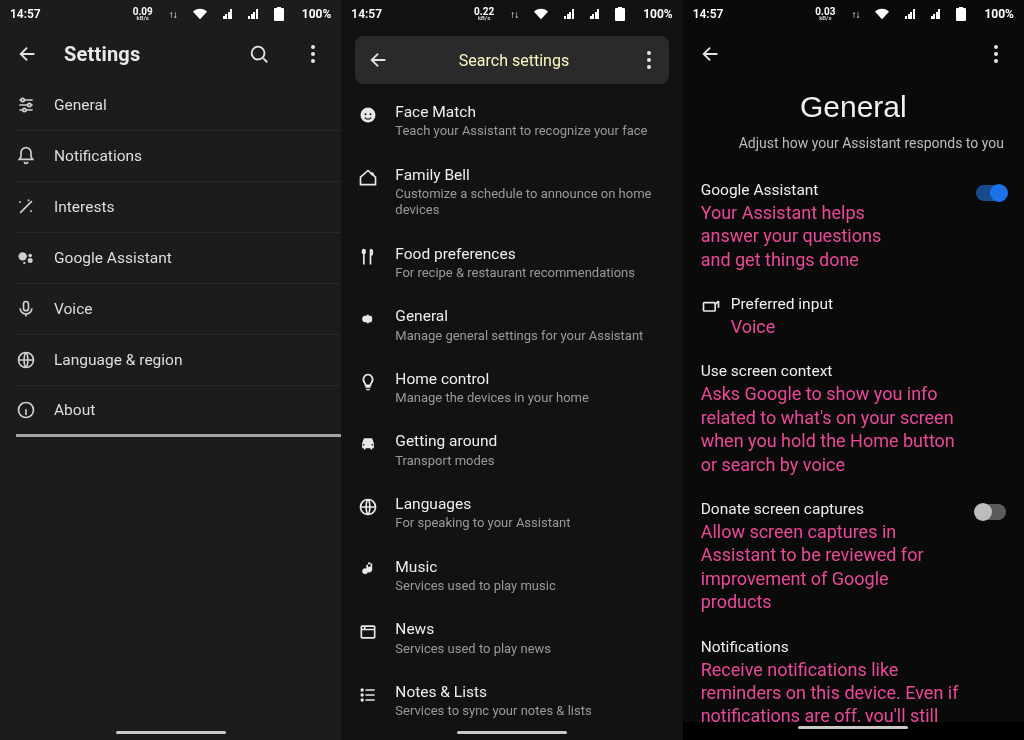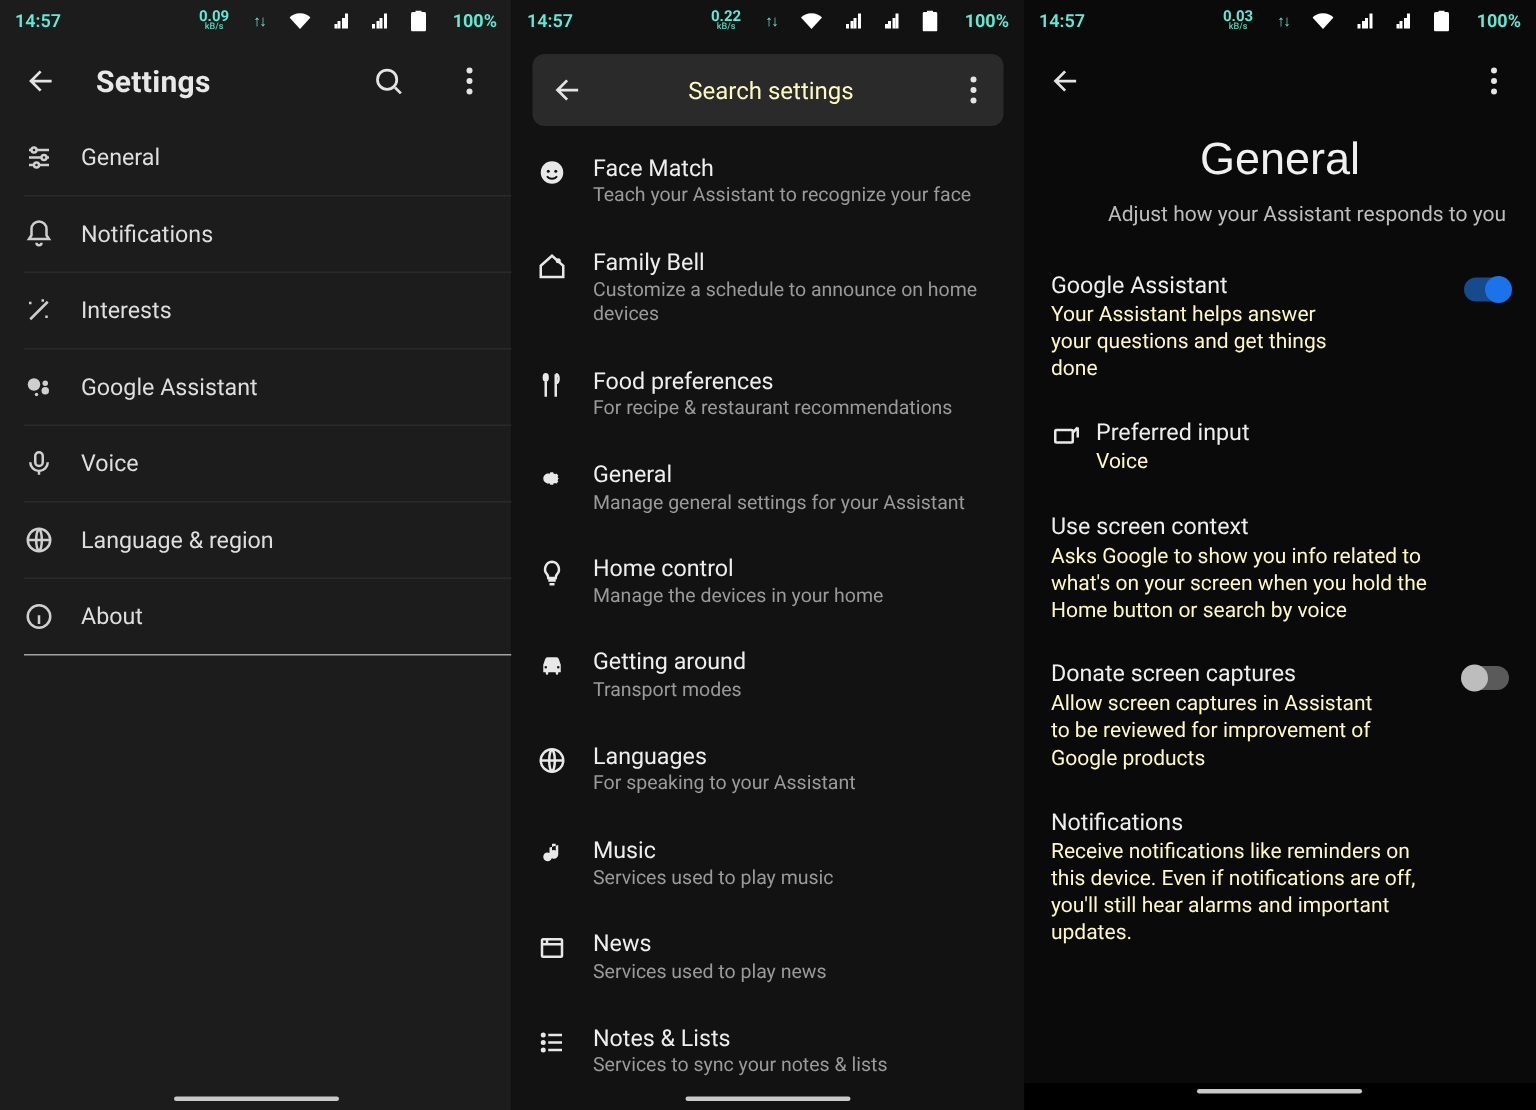--- a/index.html
+++ b/index.html
@@ -4,21 +4,21 @@
 <style>
   * { box-sizing: border-box; margin: 0; padding: 0; }
   html, body { width: 1024px; height: 740px; overflow: hidden; font-family: Roboto, "Segoe UI", Arial, sans-serif; background:#000; }
   body { display: flex; }
   .phone { width: 341.33px; height: 740px; position: relative; color:#e2e2e2; }
   .p1 { background:#1c1c1c; }
   .p2 { background:#121212; }
   .p3 { background:#0a0a0a; }
 
   
-  .statusbar { height: 28px; display:flex; align-items:center; justify-content:space-between; padding:0 10px; font-size:12px; font-weight:600; color:#5eead4; }
+  .statusbar { height: 28px; display:flex; align-items:center; justify-content:space-between; padding:0 10px; font-size:12px; font-weight:600; color:#ffffff; }
   .statusbar .right { display:flex; align-items:center; gap:16px; }
   .kb-wrap { display:flex; flex-direction:column; align-items:center; line-height:0.8; }
   .kb { font-size:10px; font-weight:700; }
   .kbu { font-size:6px; font-weight:500; opacity:.9; }
   .arrows { font-size:10px; letter-spacing:-1px; }
   .sig { display:inline-flex; align-items:flex-end; gap:0.5px; height:10px; }
   .sig i { display:block; width:2px; background:#fff; }
   .sig i:nth-child(1){height:3px} .sig i:nth-child(2){height:5px} .sig i:nth-child(3){height:7px} .sig i:nth-child(4){height:10px}
   .batt { display:inline-flex; align-items:center; gap:0; }
   .batt svg { display:block; }
@@ -56,21 +56,21 @@
   .p3 .appbar3 { height:52px; display:flex; align-items:center; justify-content:space-between; padding:0 10px; }
   .p3 .hdr { text-align:center; padding:10px 20px 18px; }
   .p3 .hdr .big { font-family: "Google Sans", "Product Sans", "Segoe UI", Arial, sans-serif; font-size:30px; color:#f0f0f0; margin-bottom:10px; }
   .p3 .hdr .subtitle { font-size:14px; color:#bdbdbd; line-height:1.35;text-align:right; }
   .p3-list { padding:0 18px; }
   .p3-row { display:flex; padding:10px 0 14px; }
   .p3-leading { width:30px; padding-top:1px; }
   .p3-leading svg { width:20px; height:20px; color:#e8e8e8; }
   .p3-body { flex:1; }
   .p3-body .ttl { font-size:15.5px; color:#eee; }
-  .p3-body .sub { font-size:14px; color:#fef9c3; line-height:1.3; margin-top:2px; max-width:250px; }
+  .p3-body .sub { font-size:18px; color:#ec4899; line-height:1.3; margin-top:2px; max-width:250px; }
   .p3-trailing { width:44px; display:flex; align-items:flex-start; justify-content:flex-end; padding-top:4px; }
   .switch { width:30px; height:16px; border-radius:10px; position:relative; }
   .switch .knob { width:18px; height:18px; border-radius:50%; position:absolute; top:-1px; }
   .sw-on { background:#174a8b; }
   .sw-on .knob { right:-2px; background:#1a73e8; }
   .sw-off { background:#5a5a5a; }
   .sw-off .knob { left:-2px; background:#bdbdbd; }
   .p3-row.noicon .p3-leading { width:0; }
 
   .navbar3 { position:absolute; bottom:0; left:0; right:0; height:18px; background:#000; display:flex; justify-content:center; align-items:flex-start; }
@@ -185,21 +185,21 @@
     </div>
     <div class="p1-row">
       <span class="p1-ico">
           <svg viewBox="0 0 24 24" fill="none" stroke="currentColor" stroke-width="2">
             <circle cx="12" cy="12" r="9"></circle>
             <path d="M3 12h18M12 3c3 3 3 15 0 18M12 3c-3 3-3 15 0 18"></path>
           </svg>
         </span>
       <span class="lbl">Language &amp; region</span>
     </div>
-    <div class="p1-row" style="border-bottom:1px solid #a3a3a3">
+    <div class="p1-row" style="border-bottom:3px solid #a3a3a3">
       <span class="p1-ico">
           <svg viewBox="0 0 24 24" fill="none" stroke="currentColor" stroke-width="2">
             <circle cx="12" cy="12" r="9"></circle>
             <path d="M12 8h.01M11 12h1v5h1"></path>
           </svg>
         </span>
       <span class="lbl">About</span>
     </div>
   </div>
   <div class="navbar">

